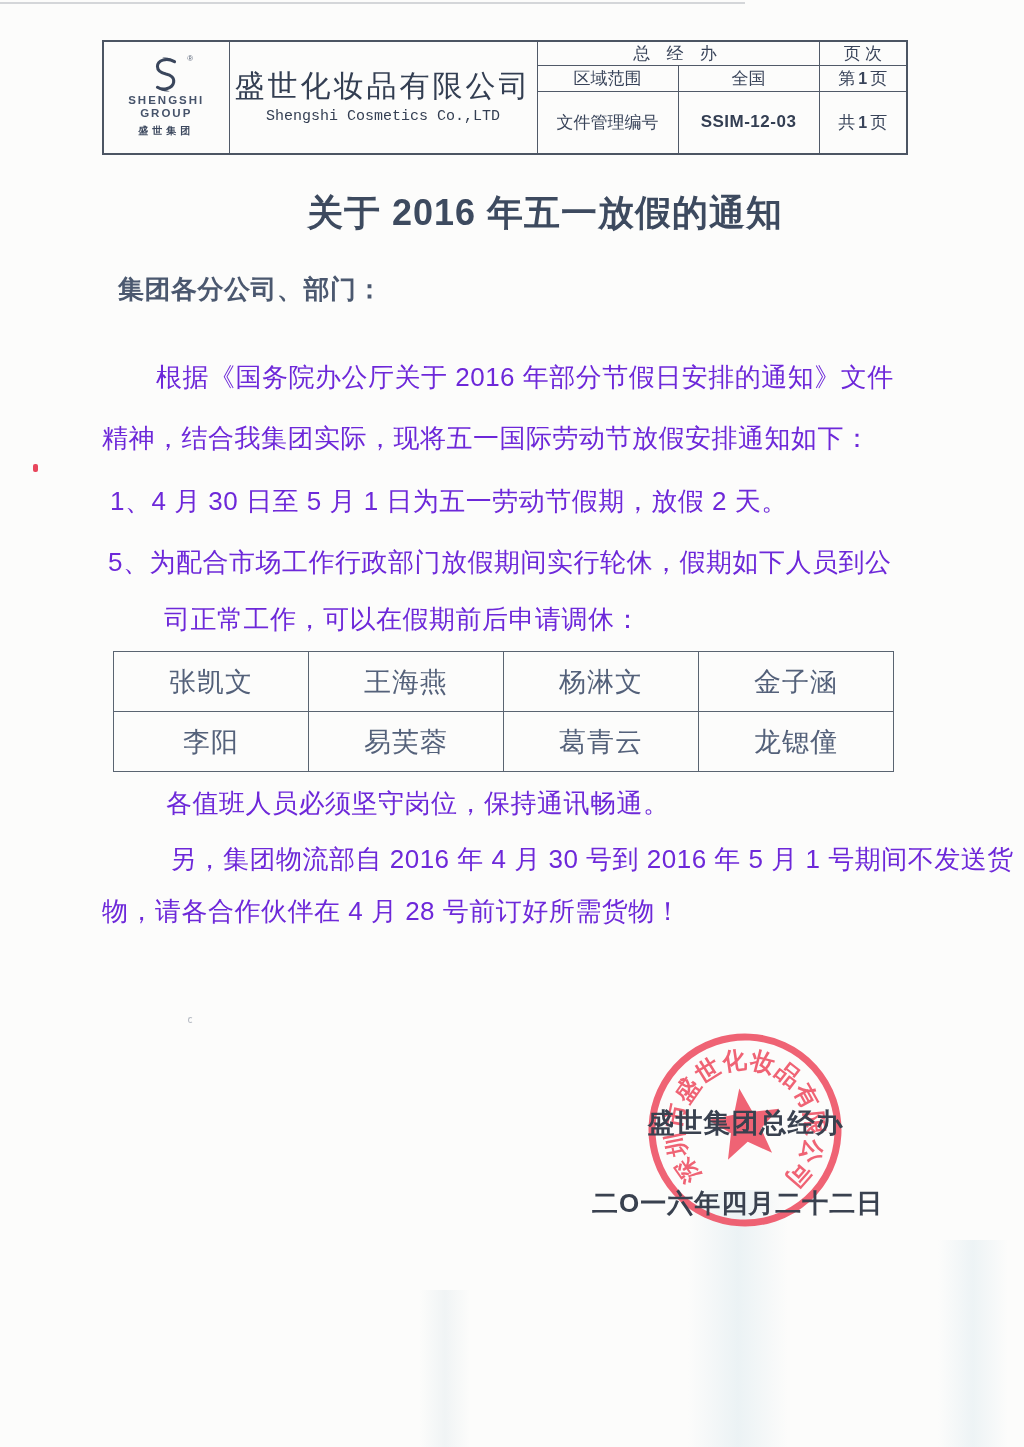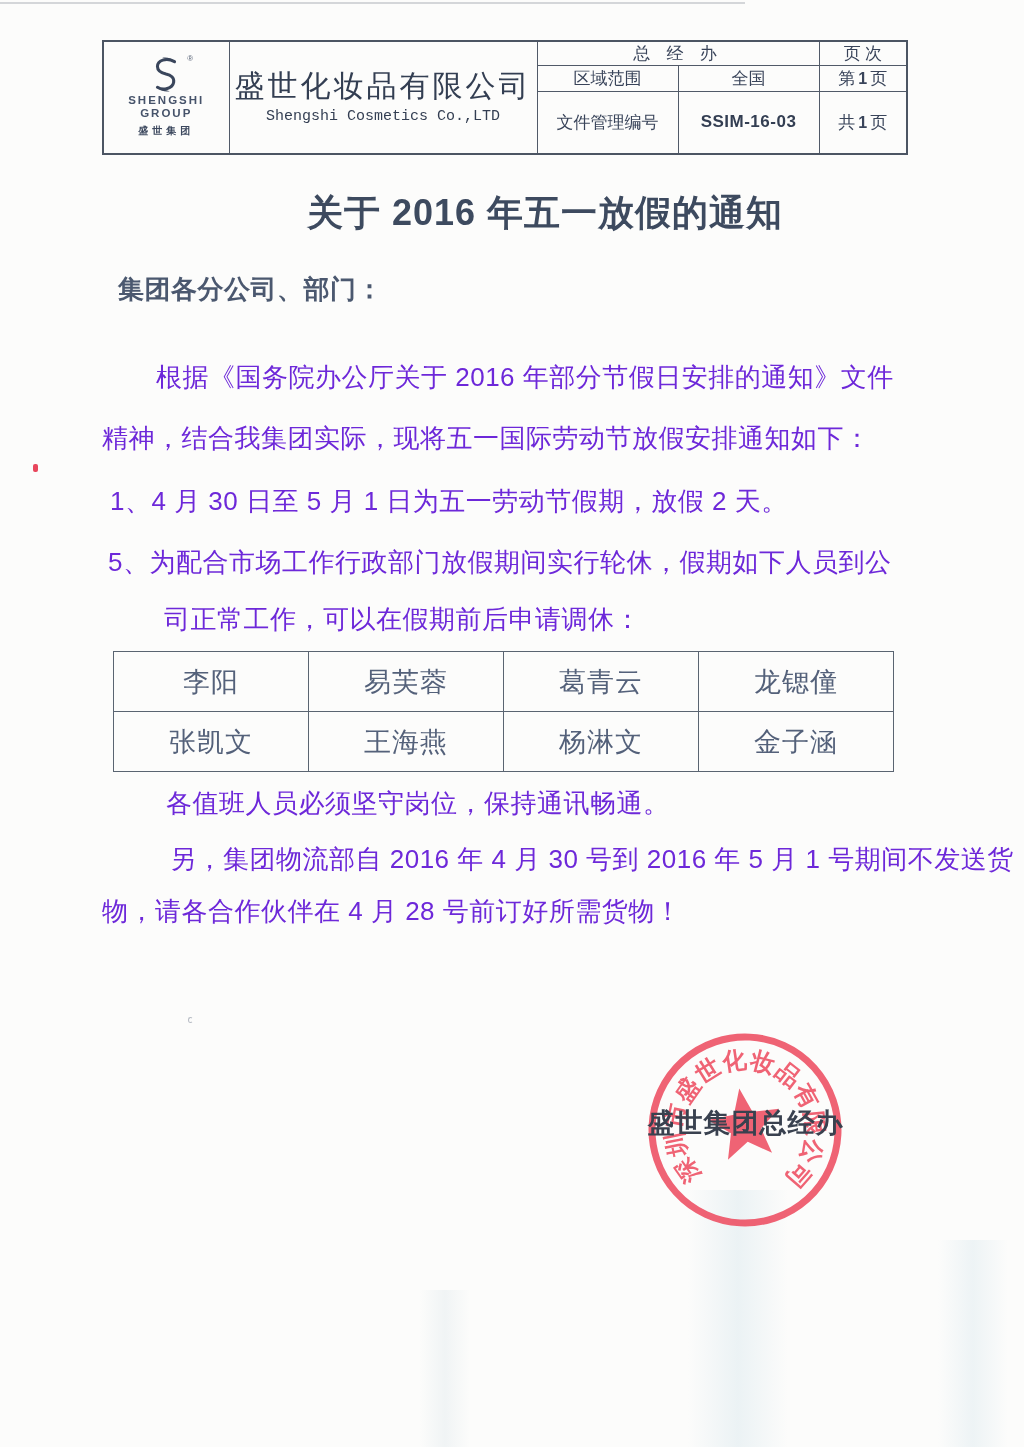--- a/index.html
+++ b/index.html
@@ -111,50 +111,50 @@
         <td class="c5">页 次</td>
       </tr>
       <tr class="r2">
         <td class="c3">区域范围</td>
         <td class="c4">全国</td>
         <td class="c5"><span>第</span><span class="num-b">1</span><span>页</span></td>
       </tr>
       <tr class="r3">
         <td class="c3">文件管理编号</td>
         <td class="c4">
-          <span class="doc-no">SSIM-16-03</span>
+          <span class="doc-no">SSIM-12-03</span>
         </td>
         <td class="c5"><span>共</span><span class="num-b">1</span><span>页</span></td>
       </tr>
     </tbody>
       </table>
   </div>
 
   <div class="title">关于 2016 年五一放假的通知</div>
   <div class="line salutation">集团各分公司、部门：</div>
   <div class="line p1l1">根据《国务院办公厅关于 2016 年部分节假日安排的通知》文件</div>
   <div class="line p1l2">精神，结合我集团实际，现将五一国际劳动节放假安排通知如下：</div>
   <div class="line it1">1、4 月 30 日至 5 月 1 日为五一劳动节假期，放假 2 天。</div>
   <div class="line it2a">5、为配合市场工作行政部门放假期间实行轮休，假期如下人员到公</div>
   <div class="line it2b">司正常工作，可以在假期前后申请调休：</div>
 
   <div class="duty-wrap">
     <table class="duty">
       <tbody>
           <tr>
+        <td>张凯文</td>
+        <td>王海燕</td>
+        <td>杨淋文</td>
+        <td>金子涵</td>
+      </tr>
+      <tr>
         <td>李阳</td>
         <td>易芙蓉</td>
         <td>葛青云</td>
         <td>龙锶僮</td>
-      </tr>
-      <tr>
-        <td>张凯文</td>
-        <td>王海燕</td>
-        <td>杨淋文</td>
-        <td>金子涵</td>
       </tr>
     </tbody>
       </table>
   </div>
 
   <div class="line p2">各值班人员必须坚守岗位，保持通讯畅通。</div>
   <div class="line p3l1">另，集团物流部自 2016 年 4 月 30 号到 2016 年 5 月 1 号期间不发送货</div>
   <div class="line p3l2">物，请各合作伙伴在 4 月 28 号前订好所需货物！</div>
 
   <div class="seal">
@@ -174,14 +174,15 @@
             <text x="100" y="38" text-anchor="middle" transform="rotate(58.18181818181819 100 100)">有</text>
             <text x="100" y="38" text-anchor="middle" transform="rotate(81.45454545454547 100 100)">限</text>
             <text x="100" y="38" text-anchor="middle" transform="rotate(104.72727272727275 100 100)">公</text>
             <text x="100" y="38" text-anchor="middle" transform="rotate(128 100 100)">司</text>
           </g>
       </g>
     </svg>
   </div>
 
   <div class="signature">盛世集团总经办</div>
+  <div class="sign-date">二O一六年四月二十二日</div>
 
 </div>
 
 </body></html>

